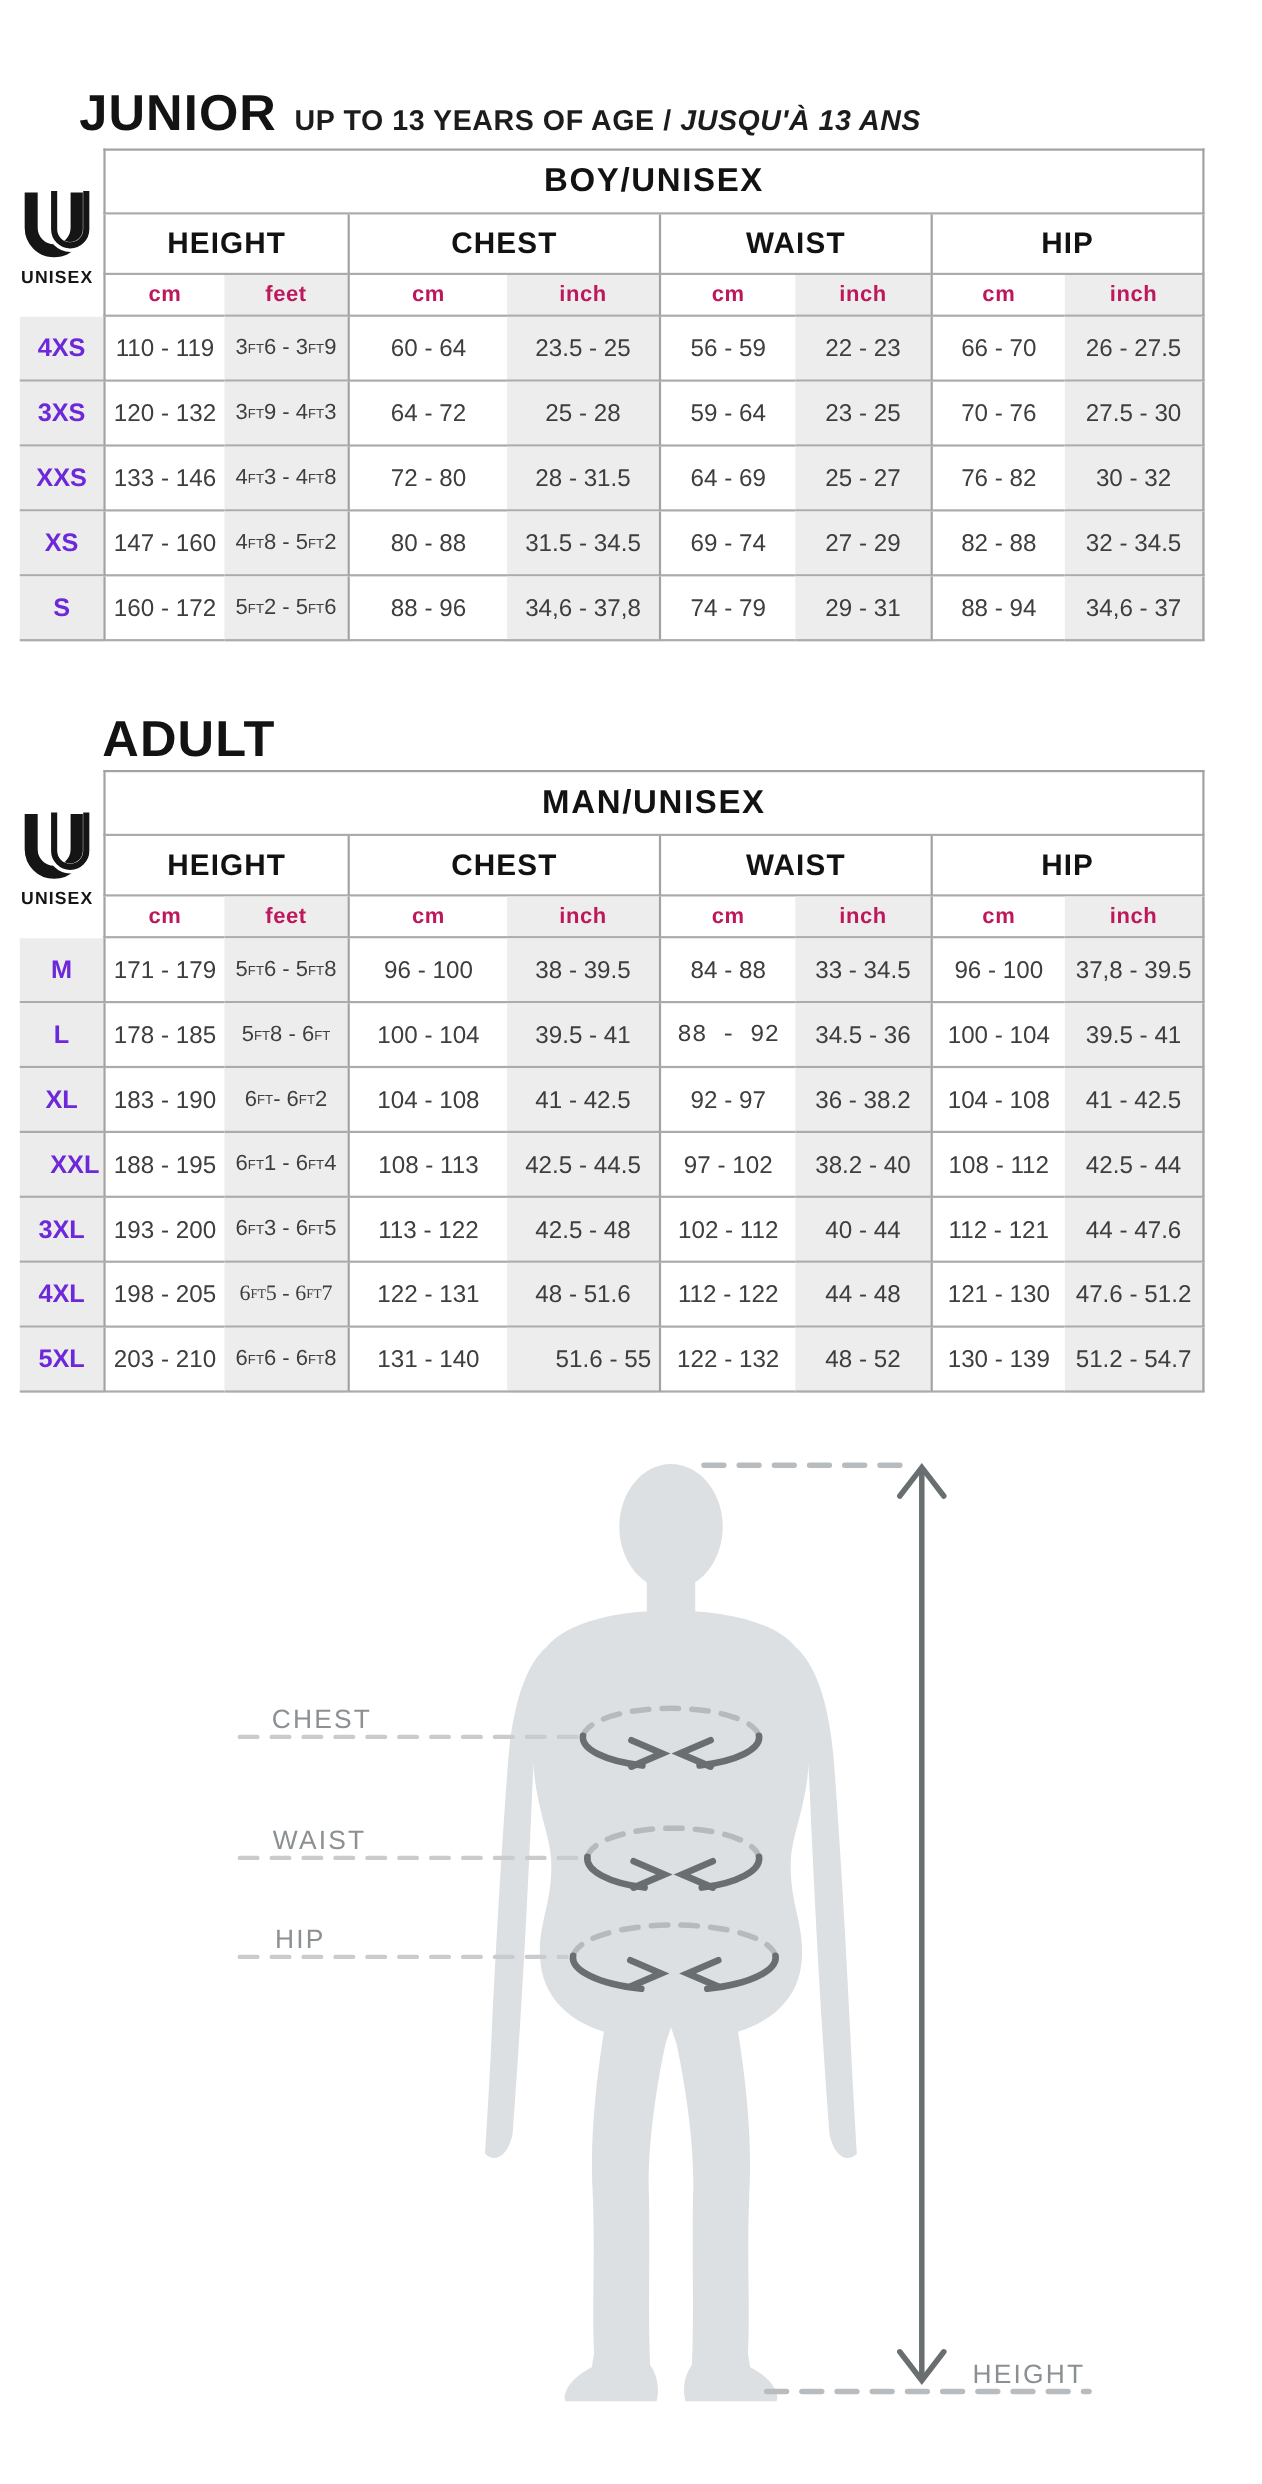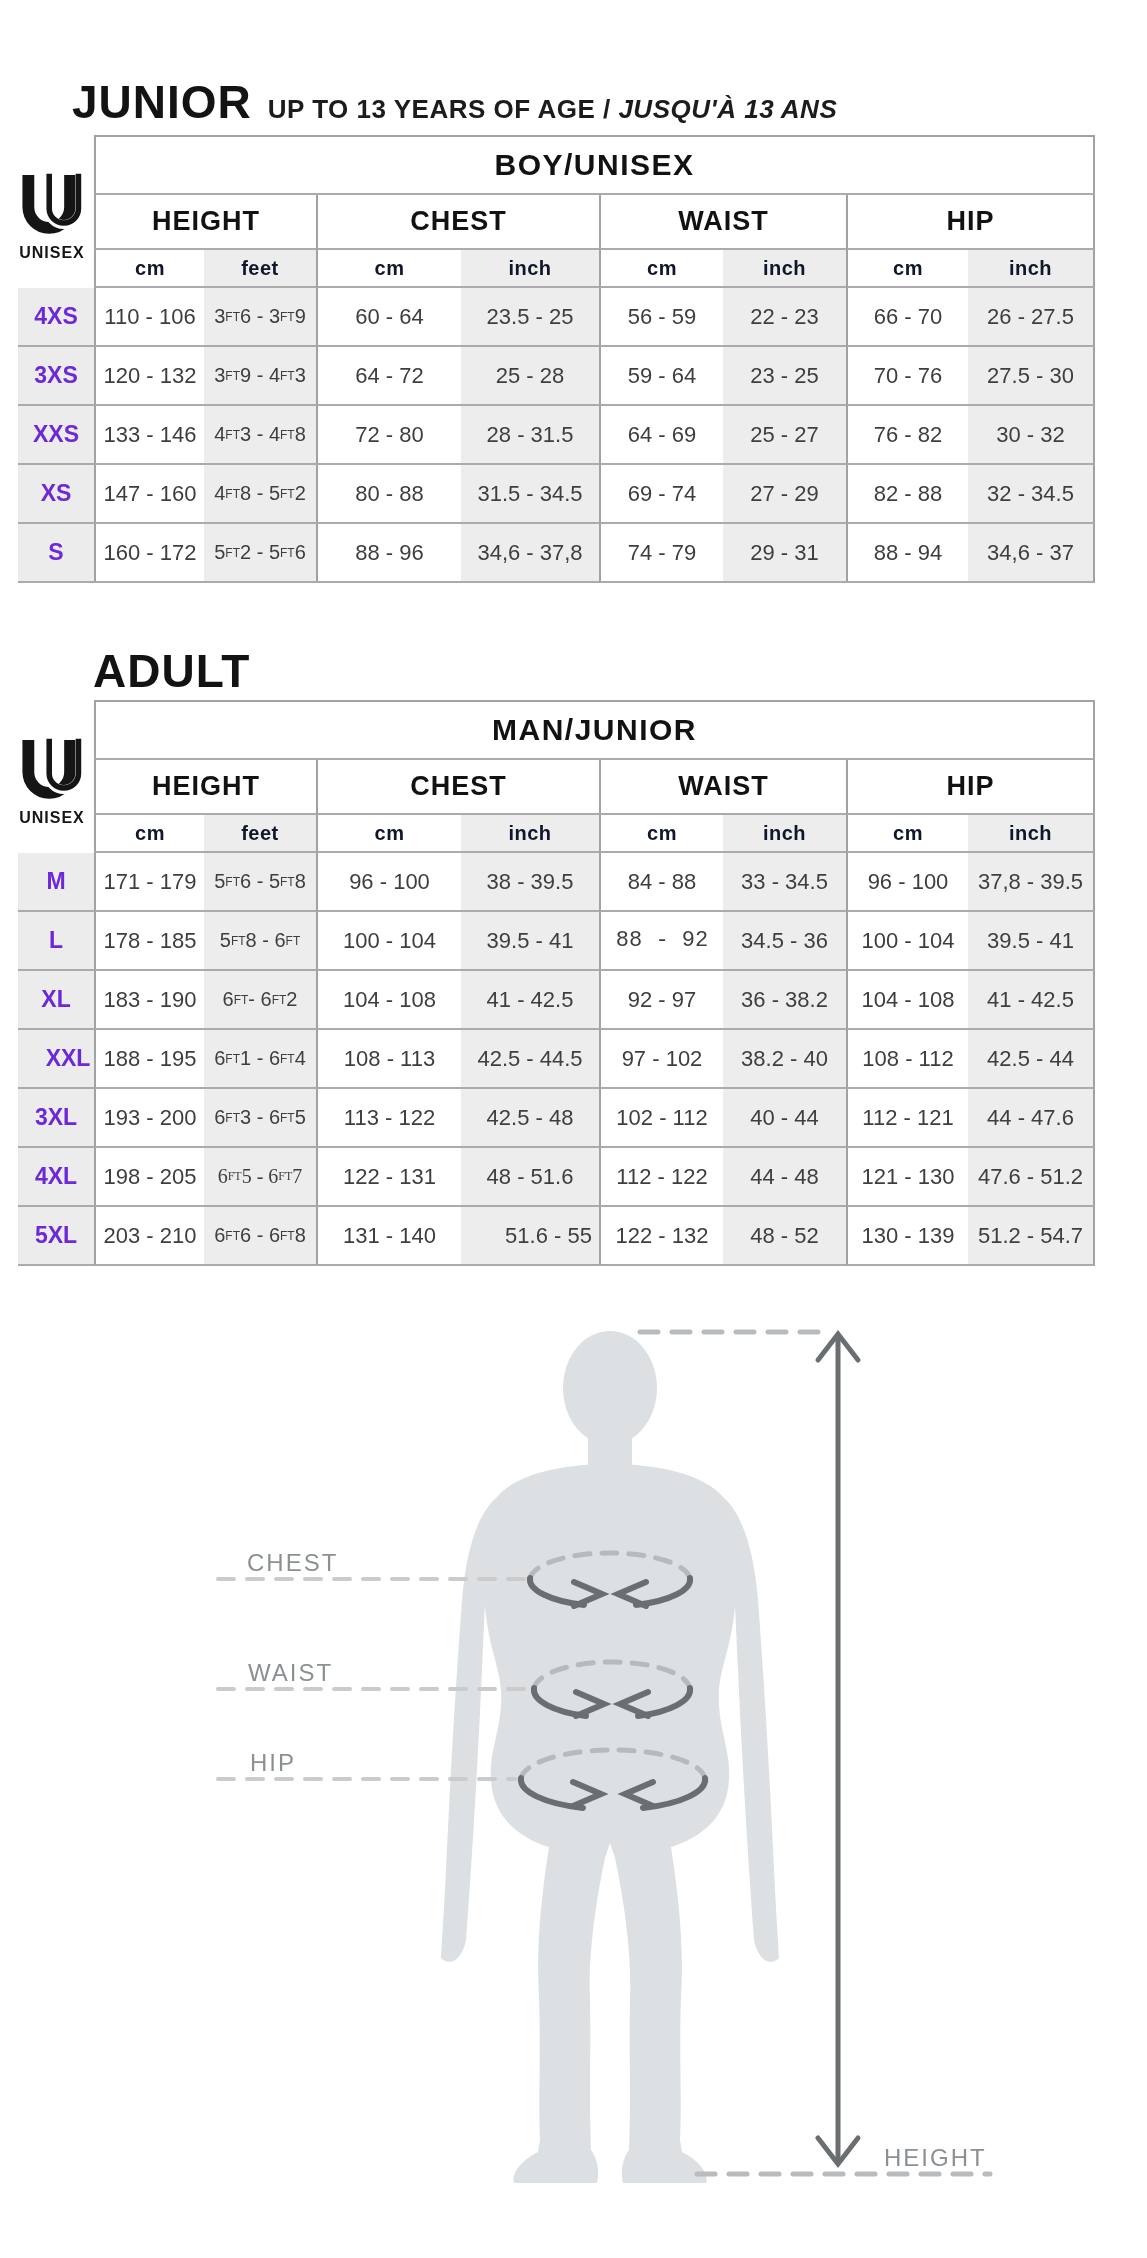--- a/index.html
+++ b/index.html
@@ -20,21 +20,21 @@
 
   .cell{display:flex;align-items:center;justify-content:center;box-sizing:border-box;}
   .bl{border-left:2px solid #a2a2a2;}
   .br{border-right:2px solid #a2a2a2;}
   .bt{border-top:2px solid #a2a2a2;}
   .rb{border-bottom:2px solid #ababab;}
   .shade{background:#ededed;}
 
   .ghead{grid-row:1;grid-column:2/10;font-weight:bold;font-size:30px;letter-spacing:1.5px;color:#121212;}
   .chead{grid-row:2;font-weight:bold;font-size:27px;letter-spacing:1px;color:#121212;}
-  .unit{font-weight:bold;font-size:20px;color:#0f172a;letter-spacing:.5px;text-align:center;}
+  .unit{font-weight:bold;font-size:20px;color:#be185d;letter-spacing:.5px;text-align:center;}
   .val{font-size:22px;color:#3e3e3e;}
   .val.feet{font-size:20px;}
   .ft{font-size:12px;letter-spacing:0;}
   .size-cell{background:#ececec;margin-left:8px;font-weight:bold;font-size:23px;color:#6d28d9;}
 
   
   .logo-cell{grid-row:1/4;grid-column:1;display:flex;flex-direction:column;
              align-items:center;justify-content:center;padding-top:10px;}
   .logo-label{font-weight:bold;font-size:16px;letter-spacing:1px;color:#151515;margin-top:5px;}
 
@@ -68,21 +68,21 @@
     <div class="cell chead bl br rb" style="grid-column:8/10;">HIP</div>
   <div class="cell unit rb bl" style="grid-area: 3 / 2;">cm</div>
       <div class="cell unit rb shade" style="grid-area: 3 / 3;">feet</div>
       <div class="cell unit rb bl" style="grid-area: 3 / 4;">cm</div>
       <div class="cell unit rb shade" style="grid-area: 3 / 5;">inch</div>
       <div class="cell unit rb bl" style="grid-area: 3 / 6;">cm</div>
       <div class="cell unit rb shade" style="grid-area: 3 / 7;">inch</div>
       <div class="cell unit rb bl" style="grid-area: 3 / 8;">cm</div>
       <div class="cell unit rb shade br" style="grid-area: 3 / 9;">inch</div>
       <div class="cell size-cell rb" style="grid-area: 4 / 1;">4XS</div>
-      <div class="cell val rb bl" style="grid-area: 4 / 2;">110 - 106</div>
+      <div class="cell val rb bl" style="grid-area: 4 / 2;">110 - 119</div>
       <div class="cell val rb shade feet" style="grid-area: 4 / 3;">3<span class="ft">FT</span>6 - 3<span class="ft">FT</span>9</div>
       <div class="cell val rb bl" style="grid-area: 4 / 4;">60 - 64</div>
       <div class="cell val rb shade" style="grid-area: 4 / 5;">23.5 - 25</div>
       <div class="cell val rb bl" style="grid-area: 4 / 6;">56 - 59</div>
       <div class="cell val rb shade" style="grid-area: 4 / 7;">22 - 23</div>
       <div class="cell val rb bl" style="grid-area: 4 / 8;">66 - 70</div>
       <div class="cell val rb shade br" style="grid-area: 4 / 9;">26 - 27.5</div>
       <div class="cell size-cell rb" style="grid-area: 5 / 1;">3XS</div>
       <div class="cell val rb bl" style="grid-area: 5 / 2;">120 - 132</div>
       <div class="cell val rb shade feet" style="grid-area: 5 / 3;">3<span class="ft">FT</span>9 - 4<span class="ft">FT</span>3</div>
@@ -127,21 +127,21 @@
 
   <div class="sgrid" id="adult-grid">
     <div class="logo-cell">
       <svg width="64" height="68" viewBox="0 0 92 94">
         <path d="M12 4 V50 a30 30 0 0 0 60 0 V4" fill="none" stroke="#151515" stroke-width="17"></path>
         <path d="M40 2 V52 a23 23 0 0 0 46 0 V2" fill="none" stroke="#ffffff" stroke-width="13"></path>
         <path d="M42 2 V52 a21 21 0 0 0 42 0 V2" fill="none" stroke="#151515" stroke-width="8"></path>
       </svg>
       <div class="logo-label">UNISEX</div>
     </div>
-    <div class="cell ghead bl br bt rb">MAN/JUNIOR</div>
+    <div class="cell ghead bl br bt rb">MAN/UNISEX</div>
     <div class="cell chead bl rb" style="grid-column:2/4;">HEIGHT</div>
     <div class="cell chead bl rb" style="grid-column:4/6;">CHEST</div>
     <div class="cell chead bl rb" style="grid-column:6/8;">WAIST</div>
     <div class="cell chead bl br rb" style="grid-column:8/10;">HIP</div>
   <div class="cell unit rb bl" style="grid-area: 3 / 2;">cm</div>
       <div class="cell unit rb shade" style="grid-area: 3 / 3;">feet</div>
       <div class="cell unit rb bl" style="grid-area: 3 / 4;">cm</div>
       <div class="cell unit rb shade" style="grid-area: 3 / 5;">inch</div>
       <div class="cell unit rb bl" style="grid-area: 3 / 6;">cm</div>
       <div class="cell unit rb shade" style="grid-area: 3 / 7;">inch</div>

